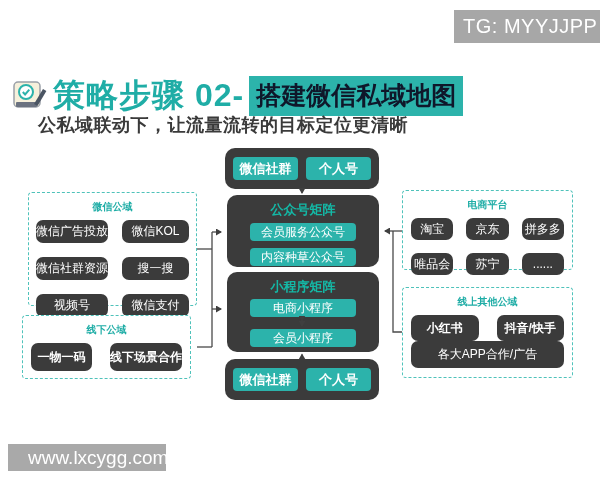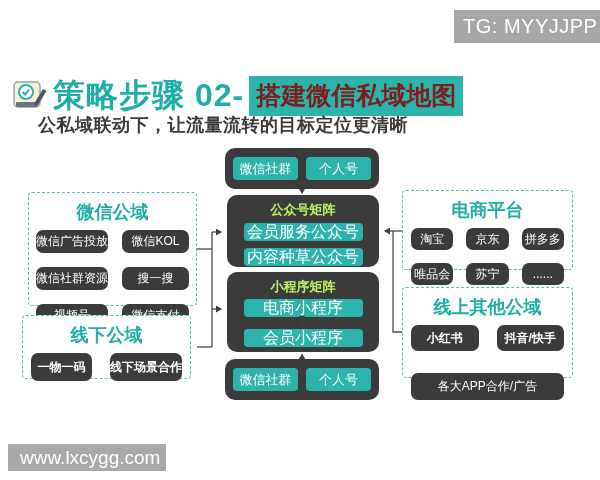--- a/index.html
+++ b/index.html
@@ -10,56 +10,56 @@
   
   .tg-box {
     position:absolute; top:10px; right:0; width:146px; height:33px;
     background:#a7a7a7; color:#fff; font-size:20px; line-height:33px;
     padding-left:9px; box-sizing:border-box; letter-spacing:0.5px;
   }
   
   .header { position:absolute; left:12px; top:74px; display:flex; align-items:center; }
   .badge-icon { margin-right:5px; flex:0 0 auto; }
   .step-label { color:#1fada6; font-weight:bold; font-size:32px; letter-spacing:1px; white-space:nowrap; }
-  .highlight { background:#2cb3ab; color:#7f1d1d; font-weight:bold; font-size:25px; padding:3px 7px 4px; margin-left:5px; white-space:nowrap;text-align:right; }
+  .highlight { background:#2cb3ab; color:#0f172a; font-weight:bold; font-size:25px; padding:3px 7px 4px; margin-left:5px; white-space:nowrap;text-align:right; }
   .subtitle { position:absolute; left:38px; top:113px; color:#3a3a3a; font-weight:bold; font-size:18px; letter-spacing:0.5px; white-space:nowrap; }
 
   
   .group { position:absolute; border:1px dashed #4fc2ba; border-radius:4px; box-sizing:border-box; background:#fff; }
-  .group-title { color:#1fada6; font-weight:bold; font-size:18px; text-align:center; margin:7px 0 6px; }
+  .group-title { color:#1fada6; font-weight:bold; font-size:10px; text-align:center; margin:7px 0 6px; }
   .grid2 { display:grid; grid-template-columns:1fr 1fr; gap:14px; padding:0 7px; }
   .grid3 { display:grid; grid-template-columns:1fr 1fr 1fr; gap:13px; padding:0 8px; }
   .row  { display:flex; gap:18px; padding:0 8px;font-weight:bold; }
   .chip {
     background:#3b3b3b; color:#fff; border-radius:7px; font-size:12px;
     display:flex; align-items:center; justify-content:center; white-space:nowrap;
   }
   .h23 { height:23px; } .h22 { height:22px; } .h26 { height:26px; } .h28 { height:28px; }
-  .wide-chip { margin:22px 8px 0; height:27px; }
+  .wide-chip { margin:0 8px 0; height:27px; }
   .flex1 { flex:1; }
 
   
   .cbox { position:absolute; background:#3b3b3b; border-radius:10px; box-sizing:border-box; }
-  .entry { display:flex; gap:8px; padding:9px 8px; }
+  .entry { display:flex; gap:8px; padding:9px 8px;font-weight:bold; }
   .tchip {
     background:#2cb3ab; color:#fff; border-radius:4px; font-size:13px;
     display:flex; align-items:center; justify-content:center; white-space:nowrap;
   }
-  .cbox-title { color:#bef264; font-size:13px; font-weight:bold; text-align:center; padding-top:7px; line-height:15px; }
-  .trow { width:119px; height:18px; margin:0 auto; font-size:16px; }
+  .cbox-title { color:#14b8a6; font-size:13px; font-weight:bold; text-align:center; padding-top:7px; line-height:15px; }
+  .trow { width:106px; height:18px; margin:0 auto; font-size:12px; }
   .mt6 { margin-top:6px; } .mt7 { margin-top:7px; } .mt5 { margin-top:5px; } .mt12 { margin-top:12px; }
 
   
   .wires { position:absolute; left:0; top:0; pointer-events:none; }
 
   
   .site-box {
     position:absolute; left:8px; top:444px; width:158px; height:27px;
     background:#a9a9a9; color:#fff; font-size:19px; line-height:27px;
-    padding-left:12px; box-sizing:border-box;
+    padding-left:20px; box-sizing:border-box;
   }
 </style>
 </head>
 <body>
 
 <div class="page">
 
   <div class="tg-box">TG: MYYJJPP</div>
 
   <div class="header">

